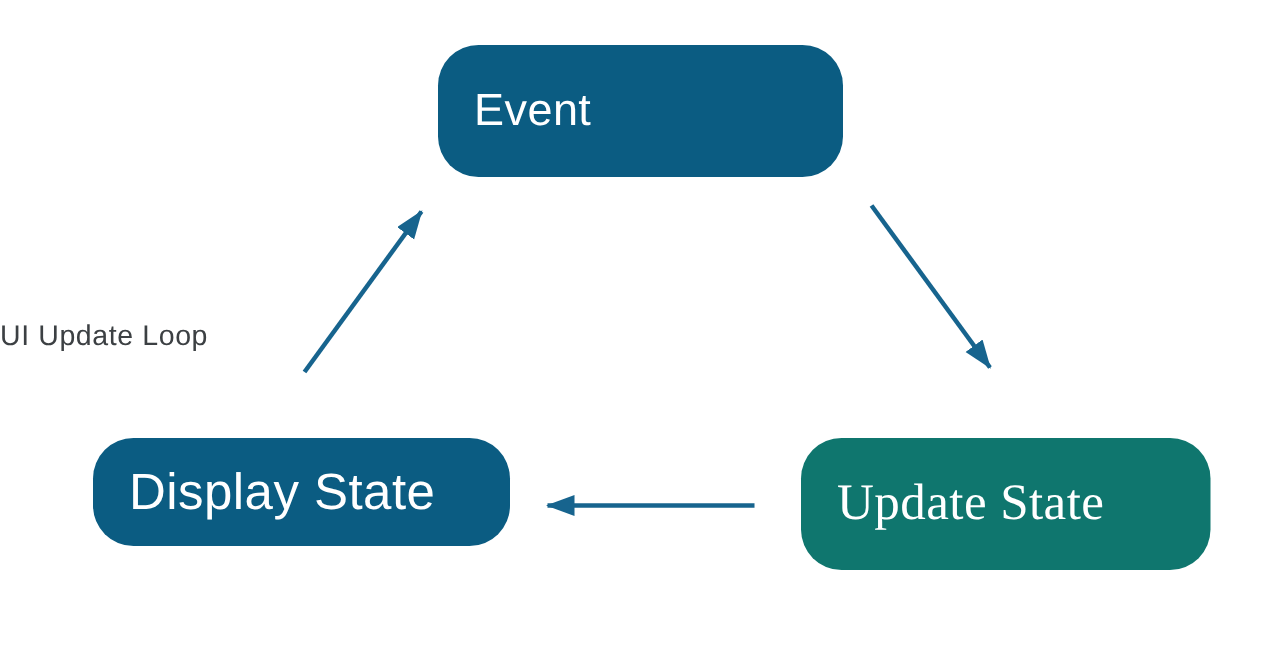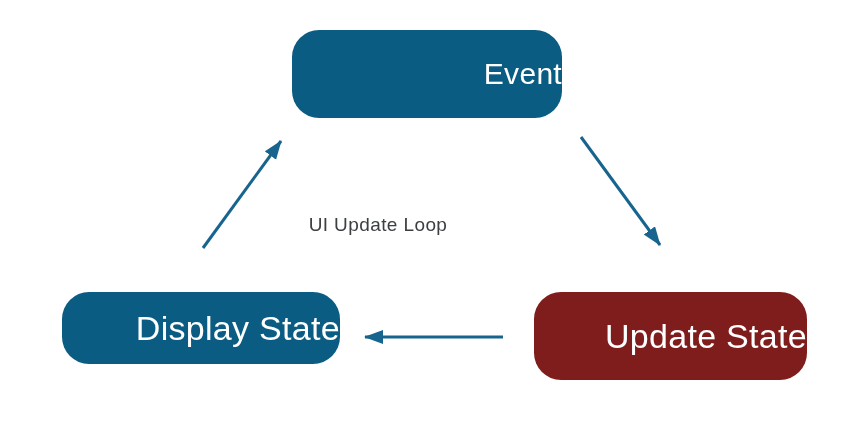--- a/index.html
+++ b/index.html
@@ -13,46 +13,46 @@
     width: 856px;
     height: 430px;
     background: #ffffff;
     overflow: hidden;
   }
   .node {
     position: absolute;
     border-radius: 27px;
     display: flex;
     align-items: center;
-    justify-content: flex-end;
+    justify-content: flex-start;
     color: #ffffff;
     font-weight: 500;
     letter-spacing: 0.3px;
     box-sizing: border-box;
+    padding-left: 24px;
   }
   .node-event {
     left: 292px; top: 30px;
     width: 270px; height: 88px;
     font-size: 30px;
   }
   .node-display-state {
     left: 62px; top: 292px;
     width: 278px; height: 72px;
     font-size: 34px;
   }
   .node-update-state {
     left: 534px; top: 292px;
     width: 273px; height: 88px;
     font-size: 34px;
   }
   .center-label {
     position: absolute;
     left: 0; top: 214px;
     width: 756px;
-    text-align: center;
     font-size: 19px;
     font-weight: 400;
     letter-spacing: 0.4px;
   }
   .arrow-layer {
     position: absolute;
     left: 0; top: 0;
     width: 856px;
     height: 430px;
     pointer-events: none;
@@ -75,19 +75,19 @@
   </svg>
 
   <div class="node node-event" style="background-color: rgb(11, 92, 130);">
     <span>Event</span>
   </div>
 
   <div class="node node-display-state" style="background-color: rgb(11, 92, 130);">
     <span>Display State</span>
   </div>
 
-  <div class="node node-update-state" style="background-color: #7f1d1d;">
+  <div class="node node-update-state" style="background-color: #0f766e; font-family: Liberation Serif, serif;">
     <span>Update State</span>
   </div>
 
   <div class="center-label" style="color: rgb(60, 64, 67);">UI Update Loop</div>
 
 </div>
 
 </body></html>

